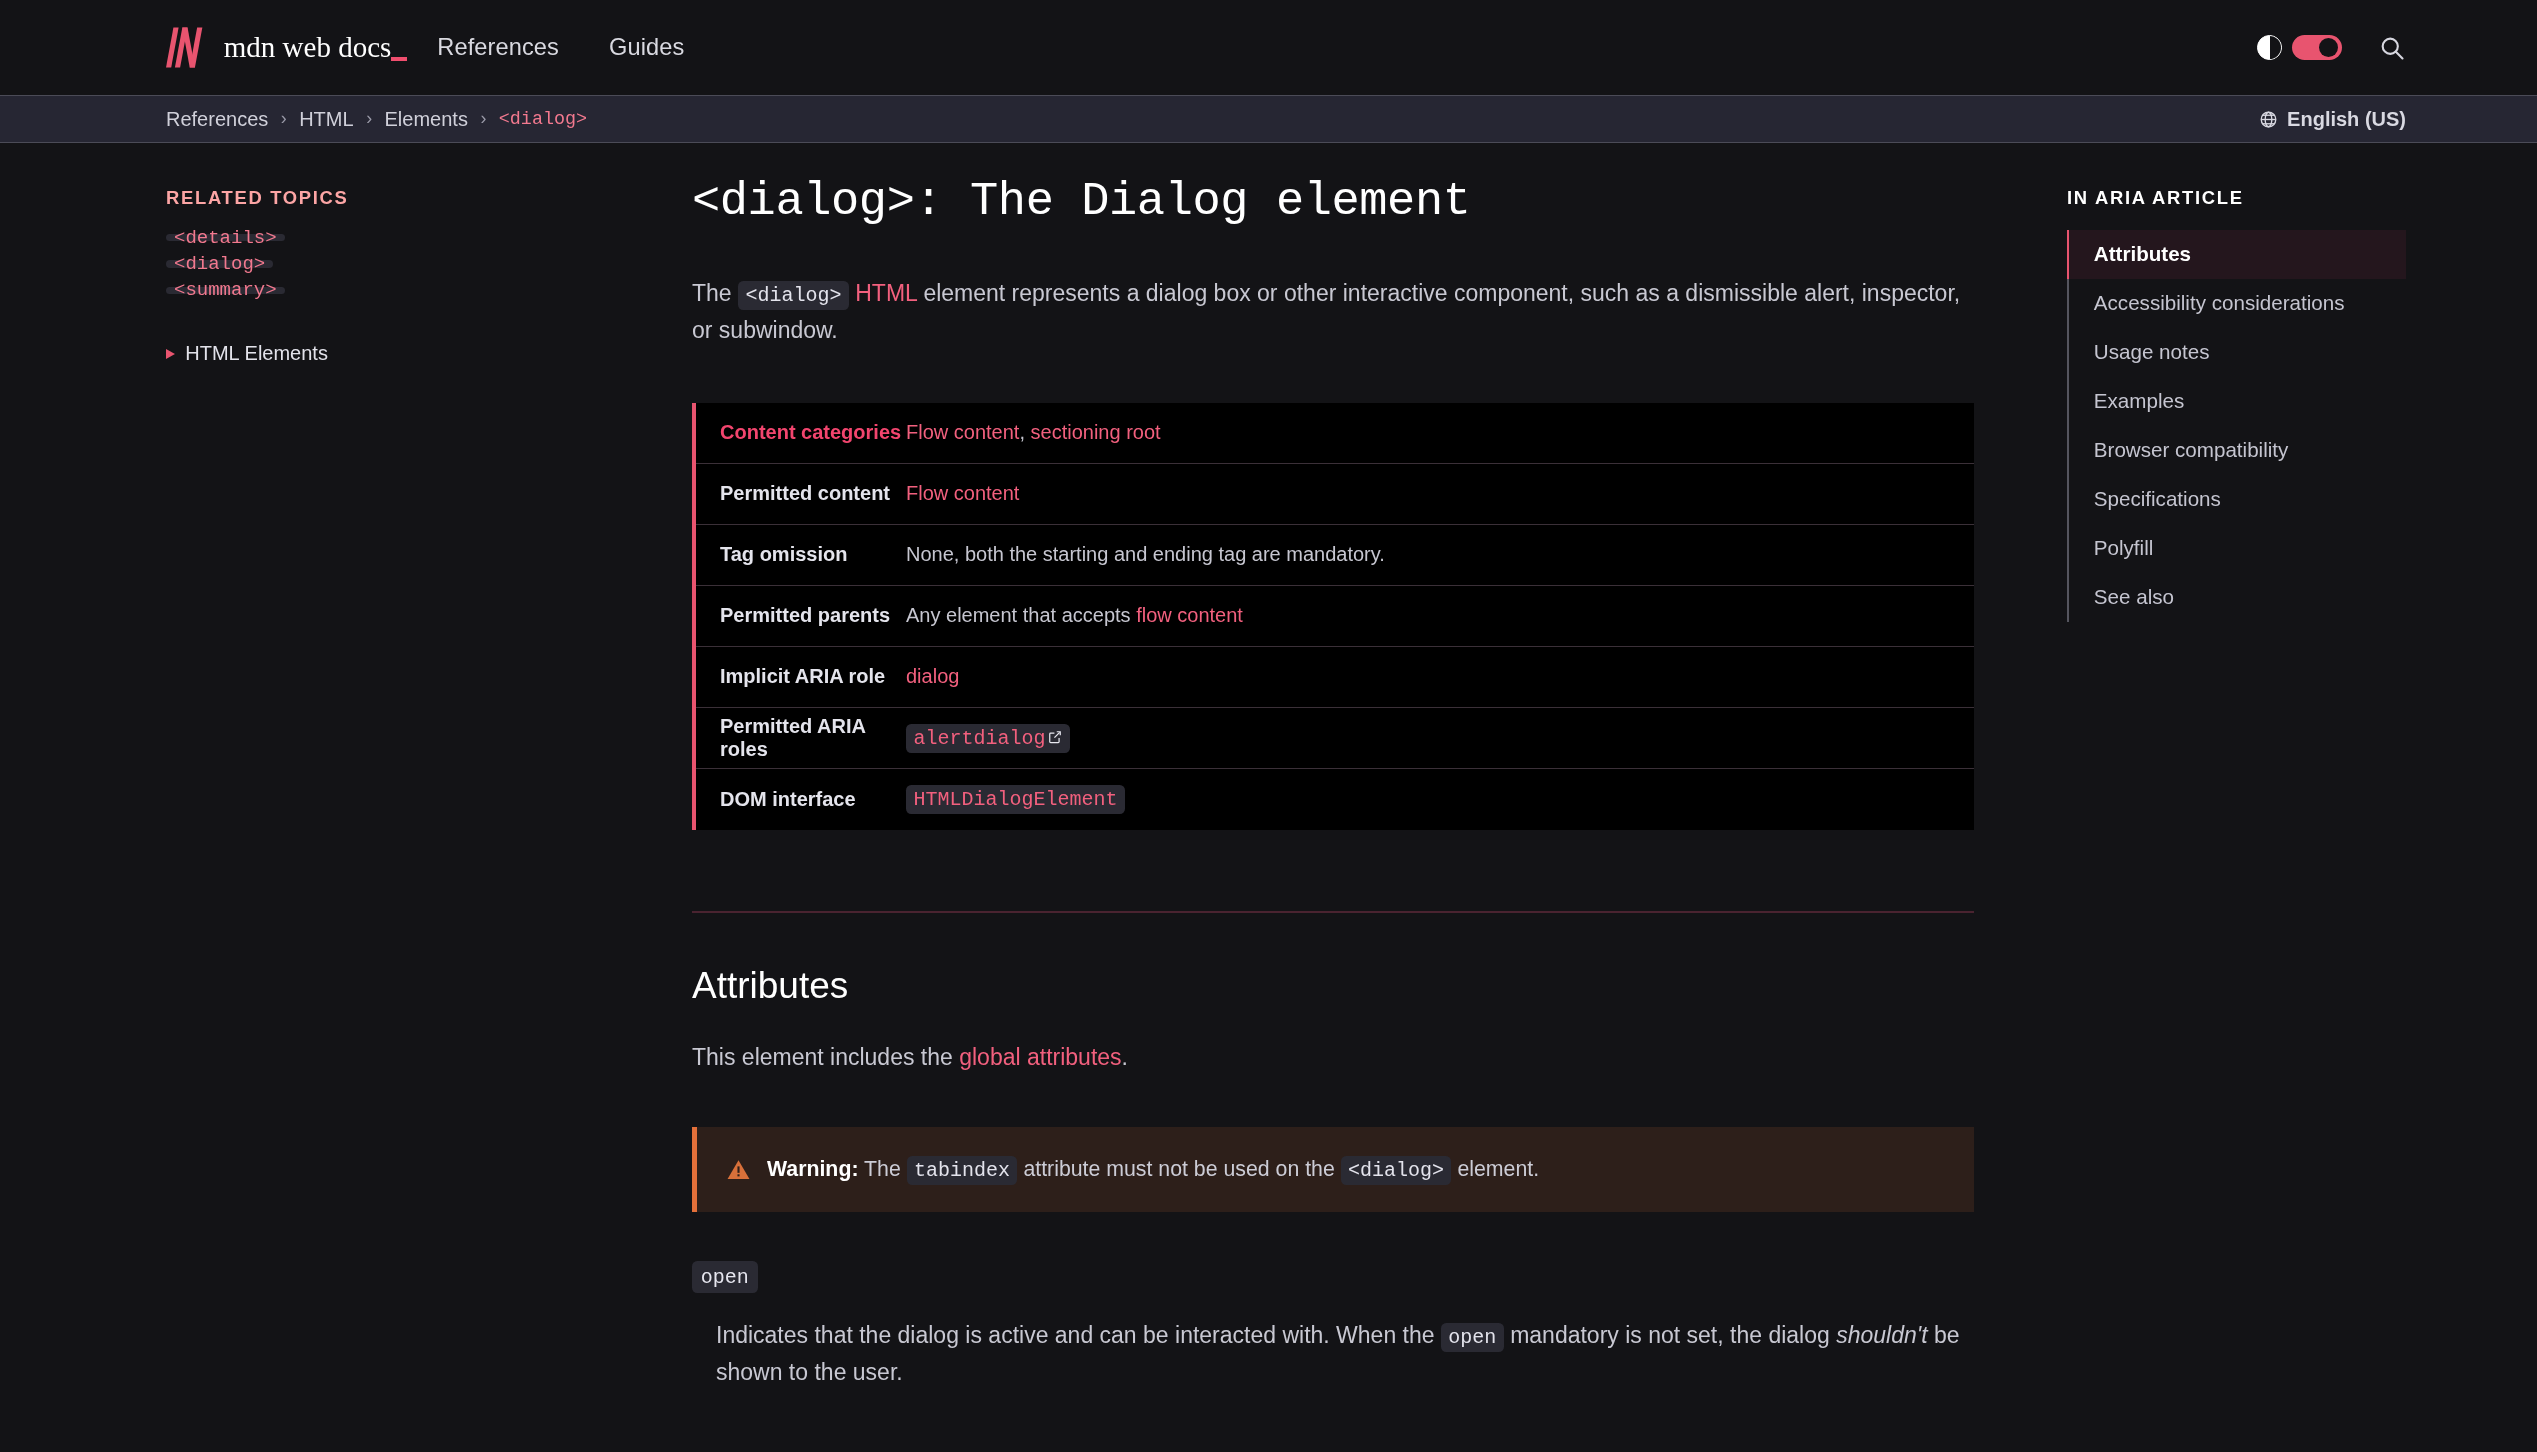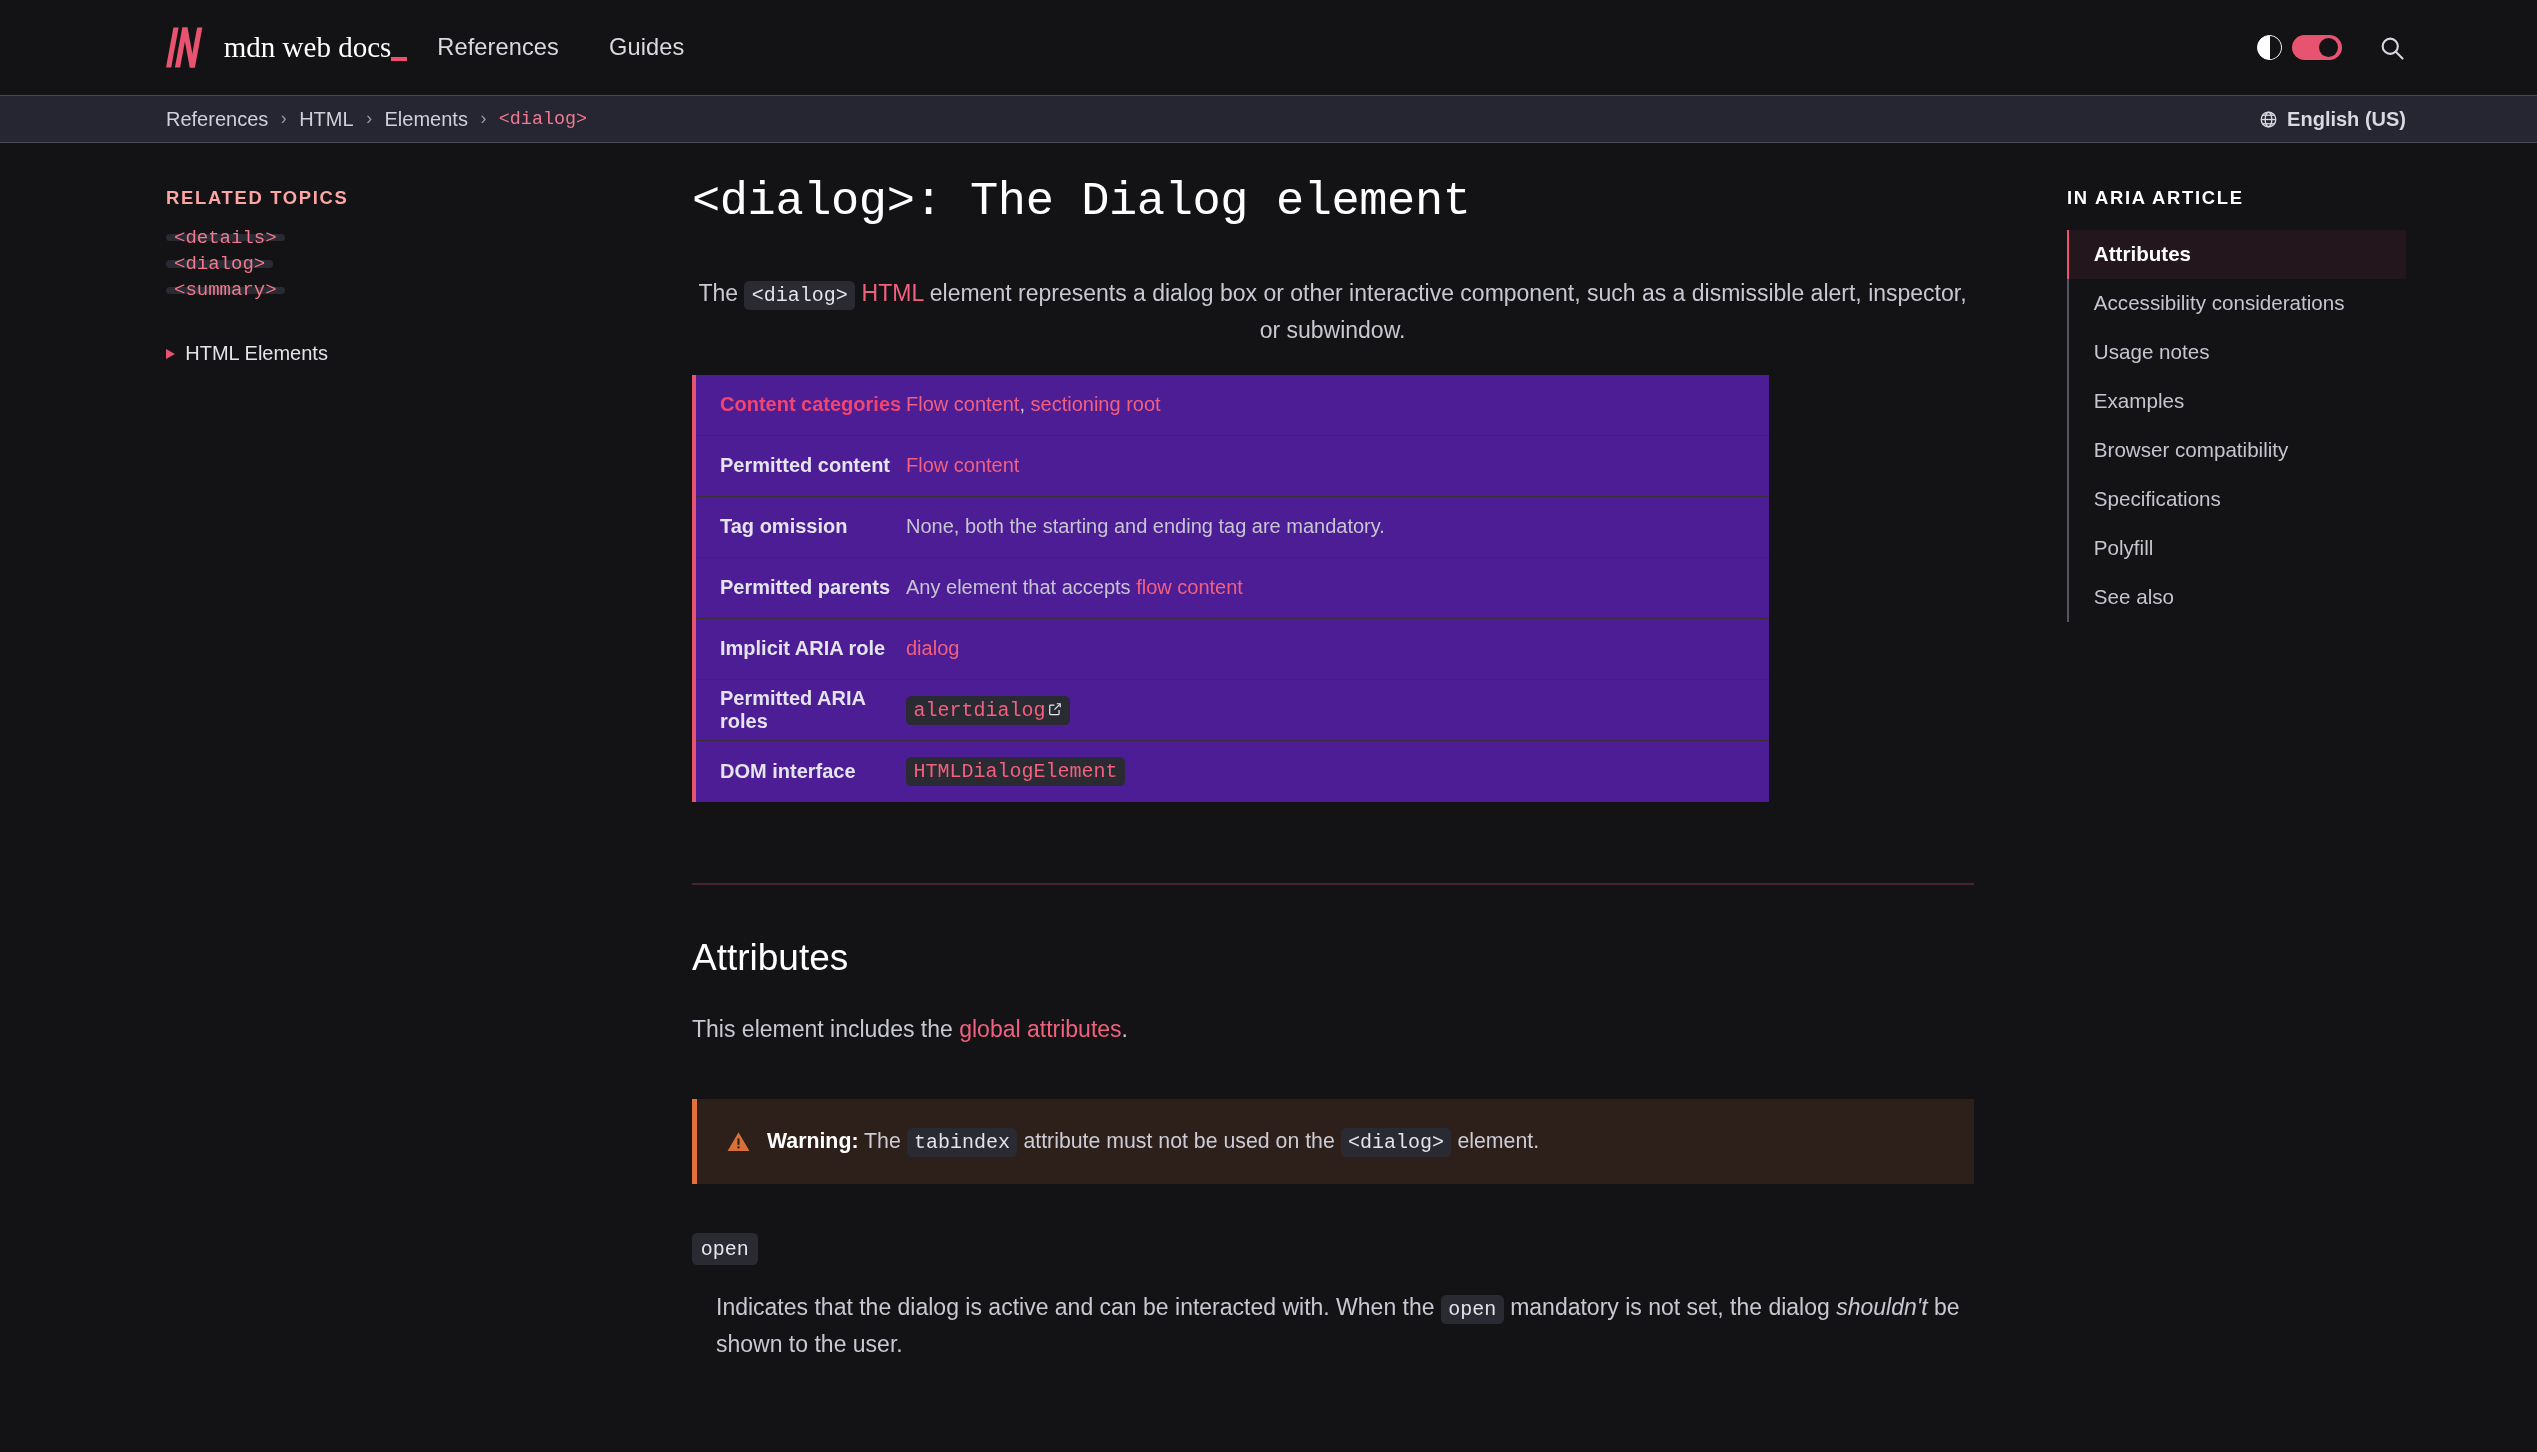--- a/index.html
+++ b/index.html
@@ -203,21 +203,20 @@
     letter-spacing: -0.4px;
     margin-bottom: 47px;
     white-space: nowrap;
   }
 
   p.lead {
     font-size: 23px;
     line-height: 1.62;
     color: #c8c8d2;
     max-width: 1281px;
-    text-align: center;
   }
 
   .code-inline {
     font-family: "Liberation Mono", monospace;
     font-size: 20px;
     background: #2a2a33;
     border-radius: 5.2px;
     padding: 2.9px 7.4px;
     color: #e3e3ec;
   }
@@ -228,24 +227,24 @@
     background: #2a2a33;
     border-radius: 5.2px;
     padding: 2.9px 7.4px;
     color: #f2607e;
     text-decoration: none;
     white-space: nowrap;
   }
 
   
   .proptable {
-    margin-top: 25px;
+    margin-top: 53px;
     border-left: 4.4px solid #e8546f;
-    background: #4c1d95;
-    width: 1077px;
+    background: #000000;
+    width: 1282px;
   }
   .prow {
     display: flex;
     align-items: center;
     min-height: 61px;
     border-bottom: 1.5px solid #3b3038;
   }
   .prow:last-child { border-bottom: none; }
   .pkey {
     width: 210px;

